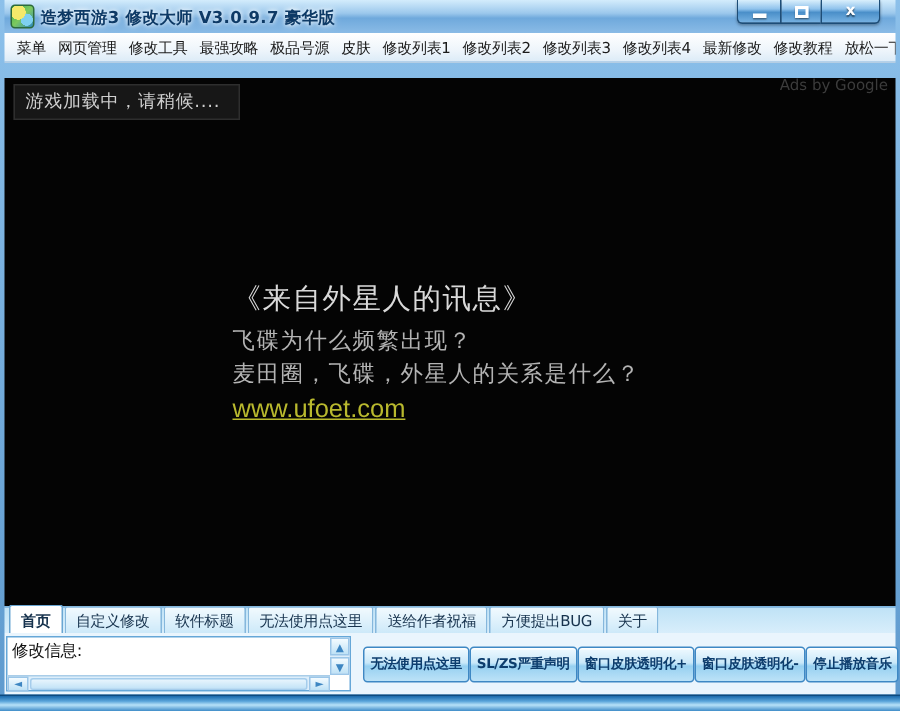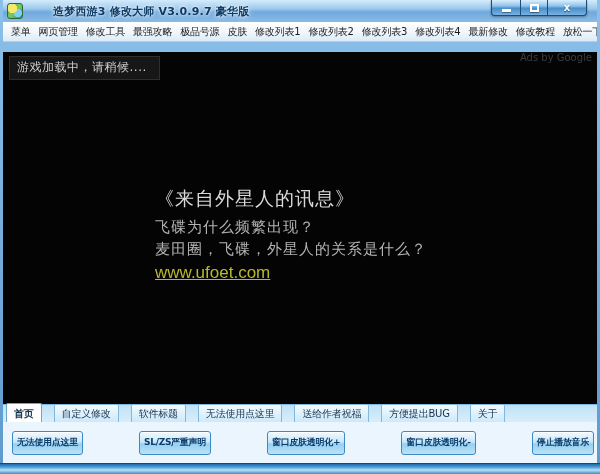--- a/index.html
+++ b/index.html
@@ -6,21 +6,21 @@
   html,body { width:600px; height:474px; overflow:hidden; background:#fff;
               font-family:"DejaVu Sans","Liberation Sans",sans-serif; }
 
   .window { width:600px; height:474px; display:flex; flex-direction:column;
             background:linear-gradient(180deg,#8cc0ea,#5e9ace);
             padding:0 3px; position:relative; }
 
   
   .titlebar { height:22px; flex:0 0 22px; display:flex; align-items:center;
               background:linear-gradient(180deg,#d3ecfc 0%,#9cc8ec 40%,#6fa9dc 55%,#8abbe6 100%);
-              padding:0 4px; position:relative;gap:26px; }
+              padding:0 4px; position:relative; }
   .app-icon { width:16px; height:16px; margin-right:4px; border-radius:3px;
               background:
                 radial-gradient(circle at 30% 30%, #f5e96a 0 35%, transparent 36%),
                 radial-gradient(circle at 70% 65%, #7ed0f0 0 30%, transparent 31%),
                 linear-gradient(135deg,#3fae4e 0%,#7cc95e 50%,#2e86c0 100%);
               border:1px solid #2c6a3a; }
   .title-text { font-size:11px; font-weight:bold; color:#0e3a66;
                 text-shadow:0 0 3px rgba(255,255,255,.95), 0 0 6px rgba(255,255,255,.7);
                 letter-spacing:.2px; }
 
@@ -63,21 +63,21 @@
   .msg-line  { font-size:15px; color:#b3b3b3; line-height:22px; letter-spacing:1px; }
   .msg-link  { display:inline-block; margin-top:3px; font-size:17px; color:#b9b92e;
                text-decoration:underline; cursor:pointer;
                font-family:Liberation Sans, sans-serif; }
 
   
   .tabbar { height:18px; flex:0 0 18px; display:flex; align-items:flex-end;
             background:linear-gradient(180deg,#bfe2f6,#d8eefb);
             padding:2px 0 0 3px; border-top:1px solid #7fb6e0; }
   .tab { font-size:10px; letter-spacing:-.2px; color:#16324d; white-space:nowrap;
-         padding:2px 7px 1px; margin-right:12px; cursor:default;
+         padding:2px 7px 1px; margin-right:1px; cursor:default;
          background:linear-gradient(180deg,#f2fafe,#cde9f9);
          border:1px solid #85b7dc; border-bottom:none; border-radius:2px 2px 0 0;text-align:right; }
   .tab.active { background:#ffffff; position:relative; top:0; padding-top:3px;
                 border-color:#6aa6d2; font-weight:bold; }
 
   
   .panel { height:41px; flex:0 0 41px; background:#eaf5fd; display:flex;
            align-items:center; padding:2px 3px 2px 1px; }
   .infobox { width:230px; height:37px; background:#fff; border:1px solid #66a7d8;
              position:relative; flex:0 0 230px; }
@@ -162,20 +162,32 @@
     <div class="tab active">首页</div>
     <div class="tab">自定义修改</div>
     <div class="tab">软件标题</div>
     <div class="tab">无法使用点这里</div>
     <div class="tab">送给作者祝福</div>
     <div class="tab">方便提出BUG</div>
     <div class="tab">关于</div>
   </div>
 
   <div class="panel">
+    <div class="infobox">
+      <div class="infobox-text">修改信息:</div>
+      <div class="vscroll">
+        <div class="scr-btn">▲</div>
+        <div class="scr-btn">▼</div>
+      </div>
+      <div class="hscroll">
+        <div class="scr-btn h">◄</div>
+        <div class="h-thumb"></div>
+        <div class="scr-btn h">►</div>
+      </div>
+    </div>
     <div class="btn-row">
       <div class="btn">无法使用点这里</div>
       <div class="btn">SL/ZS严重声明</div>
       <div class="btn">窗口皮肤透明化+</div>
       <div class="btn">窗口皮肤透明化-</div>
       <div class="btn">停止播放音乐</div>
     </div>
   </div>
 
   <div class="bottomstrip"></div>

